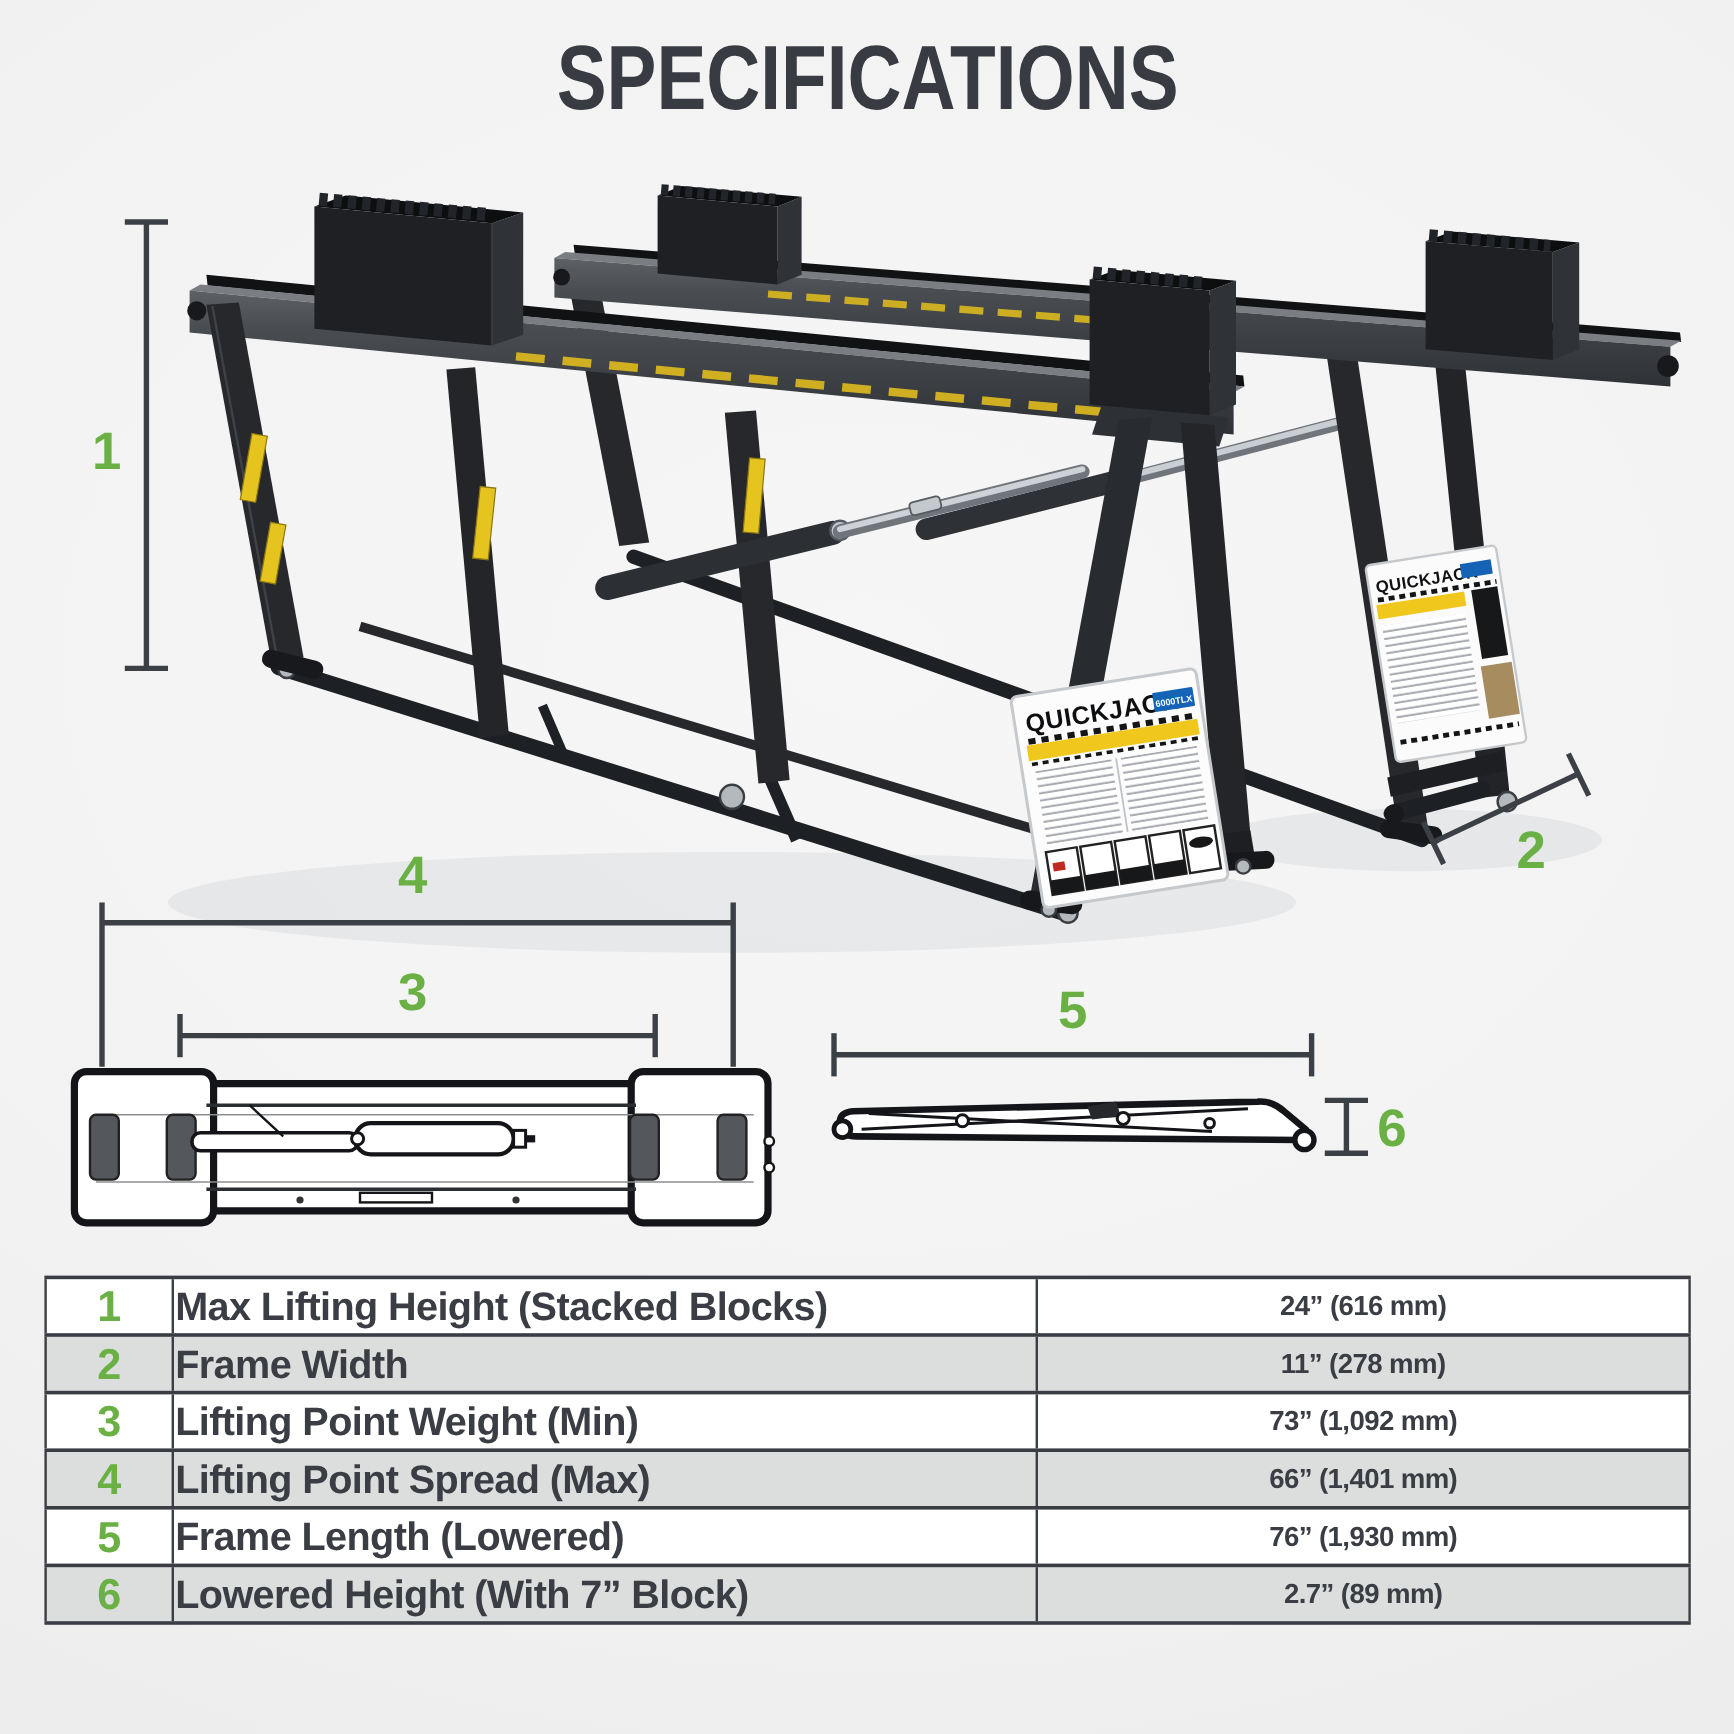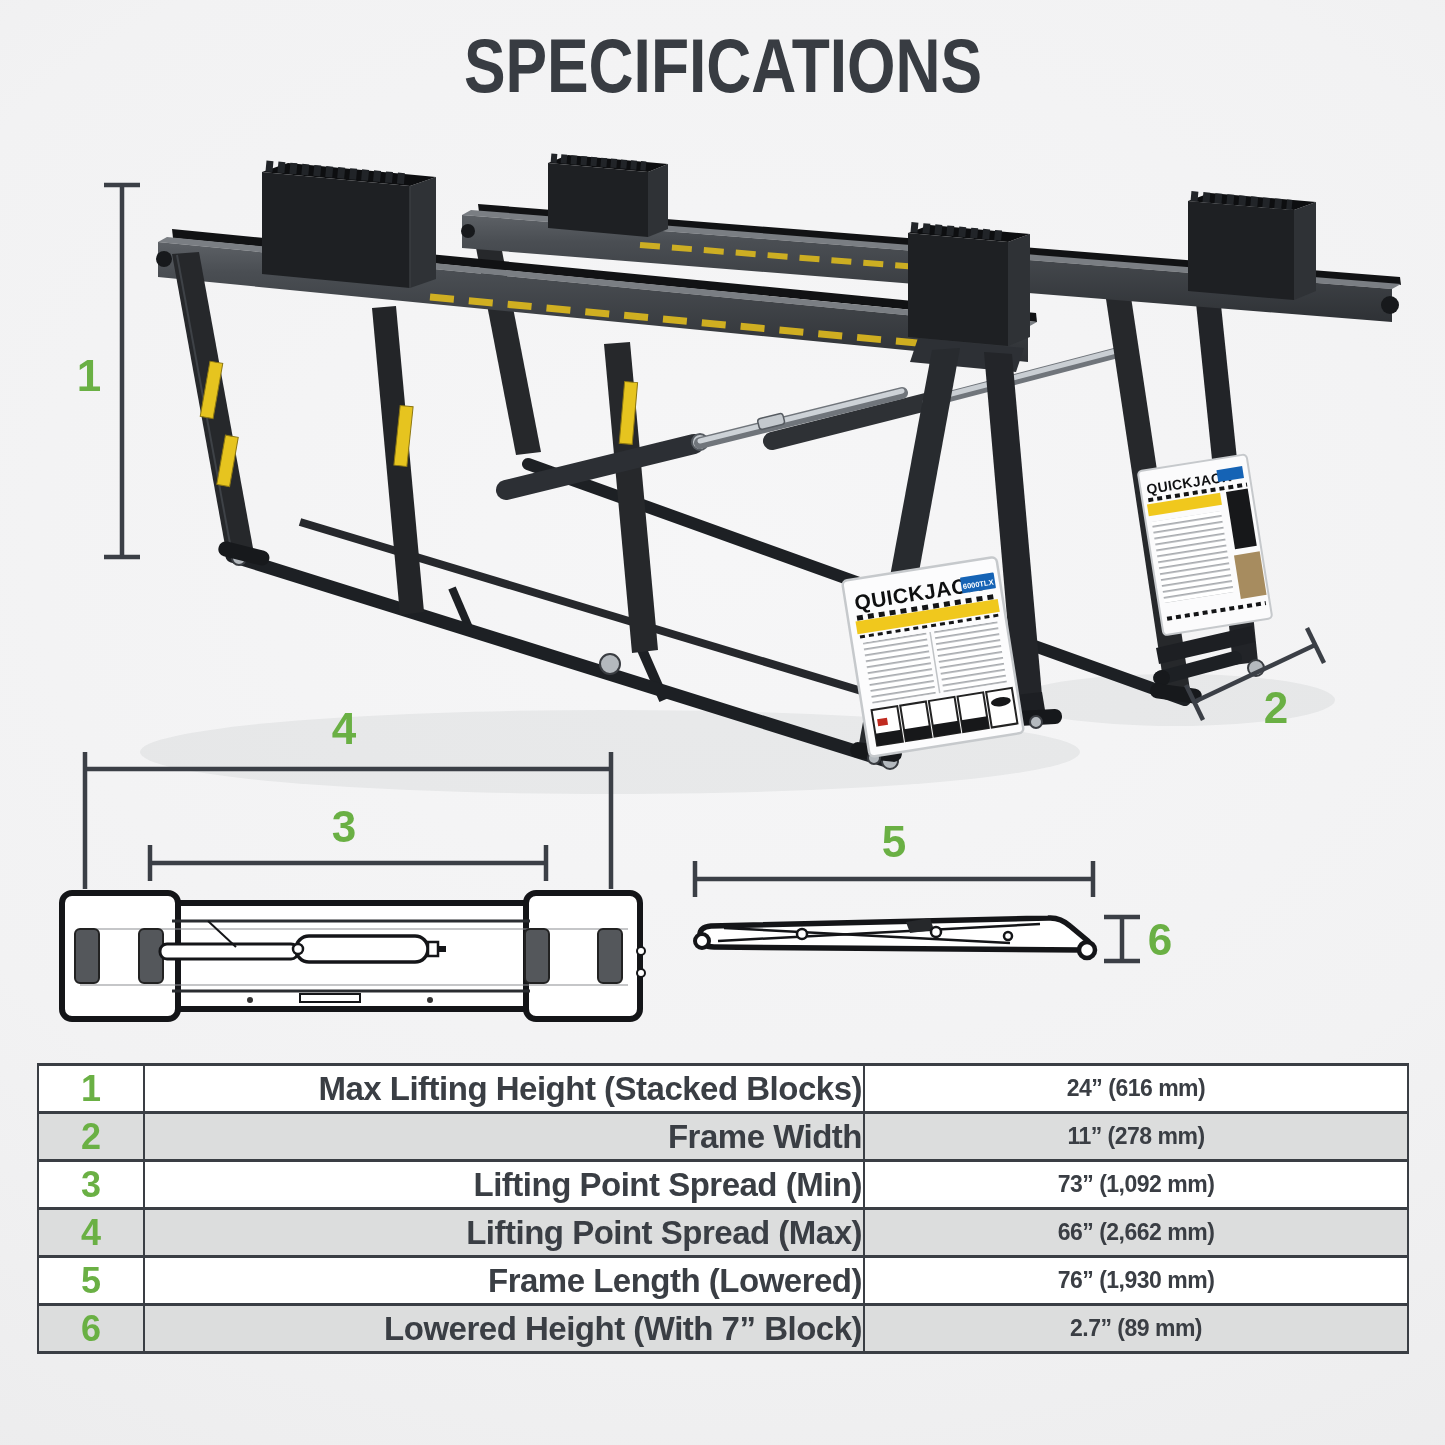--- a/index.html
+++ b/index.html
@@ -19,21 +19,21 @@
     position:absolute;left:37px;top:1063px;width:1372px;
     border-collapse:collapse;table-layout:fixed;background:#ffffff;
   }
   .spec-table td{
     border:2px solid #3a3e44;border-top-width:3px;border-bottom-width:3px;
     height:43px;vertical-align:middle;
     color:#3a3e44;font-weight:bold;
   }
   .spec-table tr:nth-child(even){background:#dcdddd;}
   .spec-table td.num{width:102px;text-align:center;color:#6ab044;font-size:36px;}
-  .spec-table td.lbl{width:716px;font-size:33px;letter-spacing:-0.5px;text-align:right;}
+  .spec-table td.lbl{width:716px;font-size:33px;letter-spacing:-0.5px;}
   .spec-table td.val{text-align:center;font-size:23px;letter-spacing:-0.5px;}
 </style>
 </head>
 <body>
 
 <div class="stage">
 
   <div class="title"><span>SPECIFICATIONS</span></div>
 
   <svg class="render-svg" viewBox="0 0 1445 1445">
@@ -270,27 +270,27 @@
         <td class="lbl">Max Lifting Height (Stacked Blocks)</td>
         <td class="val">24” (616 mm)</td>
       </tr>
       <tr>
         <td class="num">2</td>
         <td class="lbl">Frame Width</td>
         <td class="val">11” (278 mm)</td>
       </tr>
       <tr>
         <td class="num">3</td>
-        <td class="lbl">Lifting Point Spread (Min)</td>
+        <td class="lbl">Lifting Point Weight (Min)</td>
         <td class="val">73” (1,092 mm)</td>
       </tr>
       <tr>
         <td class="num">4</td>
         <td class="lbl">Lifting Point Spread (Max)</td>
-        <td class="val">66” (2,662 mm)</td>
+        <td class="val">66” (1,401 mm)</td>
       </tr>
       <tr>
         <td class="num">5</td>
         <td class="lbl">Frame Length (Lowered)</td>
         <td class="val">76” (1,930 mm)</td>
       </tr>
       <tr>
         <td class="num">6</td>
         <td class="lbl">Lowered Height (With 7” Block)</td>
         <td class="val">2.7” (89 mm)</td>

